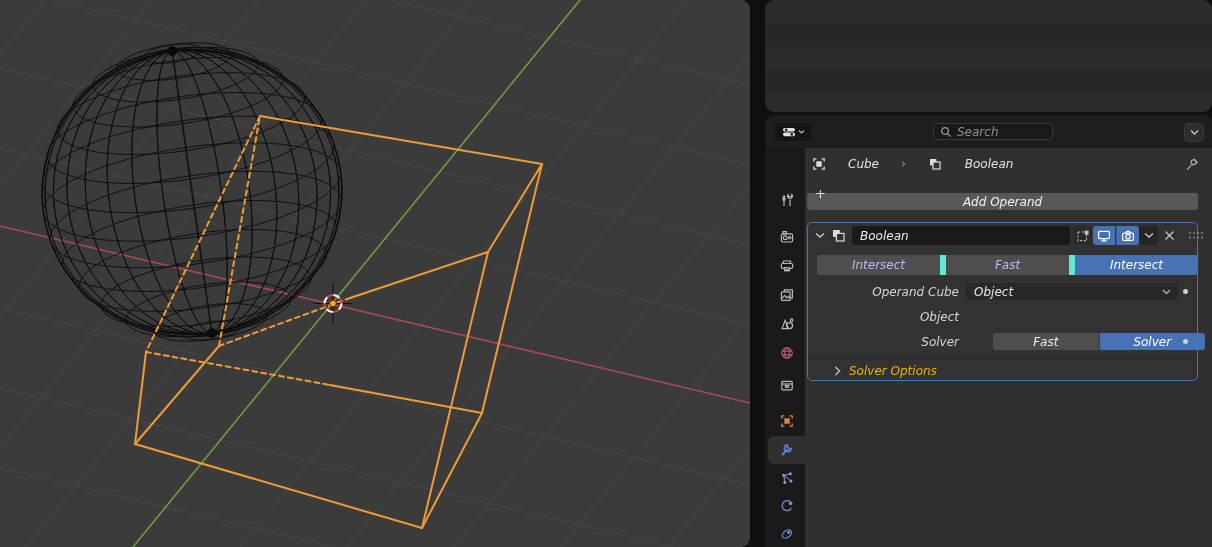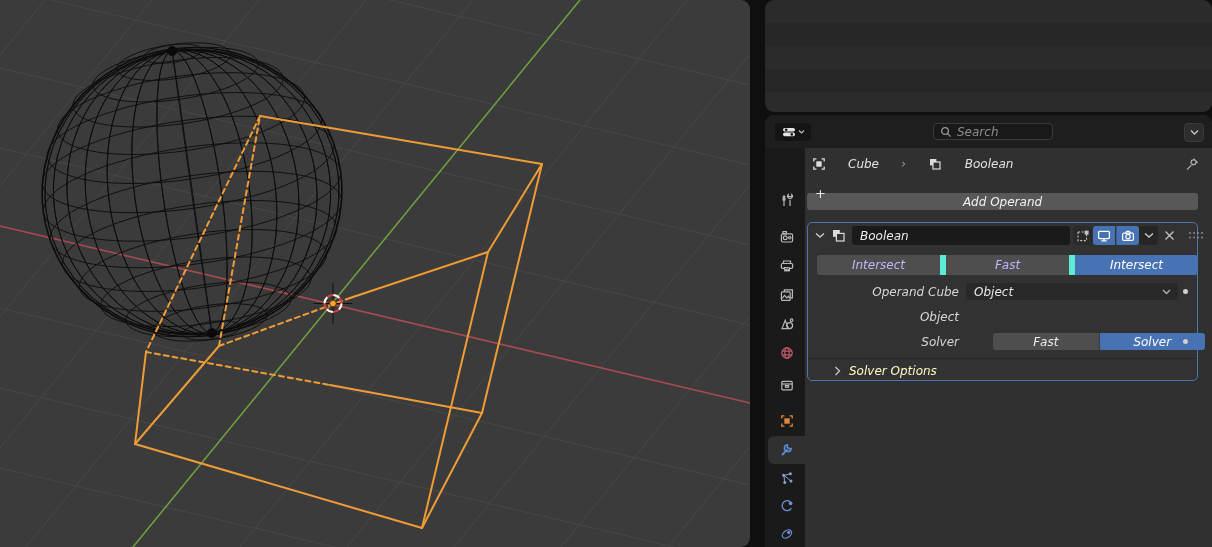--- a/index.html
+++ b/index.html
@@ -50,21 +50,21 @@
   .sg.on,.sg2.on{background:#4772b3 !important;color:#ffffff !important;}
   .rowlab{position:absolute;left:0;width:151px;text-align:right;color:#d6d6d6;}
   .fld{position:absolute;left:158px;width:212px;height:17px;background:#1d1d1d;border-radius:3px;
        display:flex;align-items:center;color:#e6e6e6;box-sizing:border-box;}
   .drop{background:#282828;}
   .seg2{position:absolute;left:158px;width:212px;height:17px;display:flex;border-radius:3px;overflow:hidden;margin-left:27px;}
   .sg2{flex:1;display:flex;align-items:center;justify-content:center;background:#4e4e4e;color:#ececec;}
   .sg2:first-child{border-right:1px solid #3a3a3a;}
   .dot{position:absolute;left:375px;width:5px;height:5px;border-radius:50%;background:#cfcfcf;}
   .divline{position:absolute;left:0;right:0;top:135px;height:1px;background:#272727;}
-  .subhead{position:absolute;left:26px;top:139px;height:18px;display:flex;align-items:center;gap:8px;color:#fef9c3;}
+  .subhead{position:absolute;left:26px;top:139px;height:18px;display:flex;align-items:center;gap:8px;color:#eab308;}
   .icon{display:inline-block;line-height:0;}
   .chev{color:#b9b9b9;font-size:10px;}
 </style>
 </head>
 <body>
 
 <div class="stage">
 
   <div class="viewport">
     <svg width="750" height="547" viewBox="0 0 750 547">

